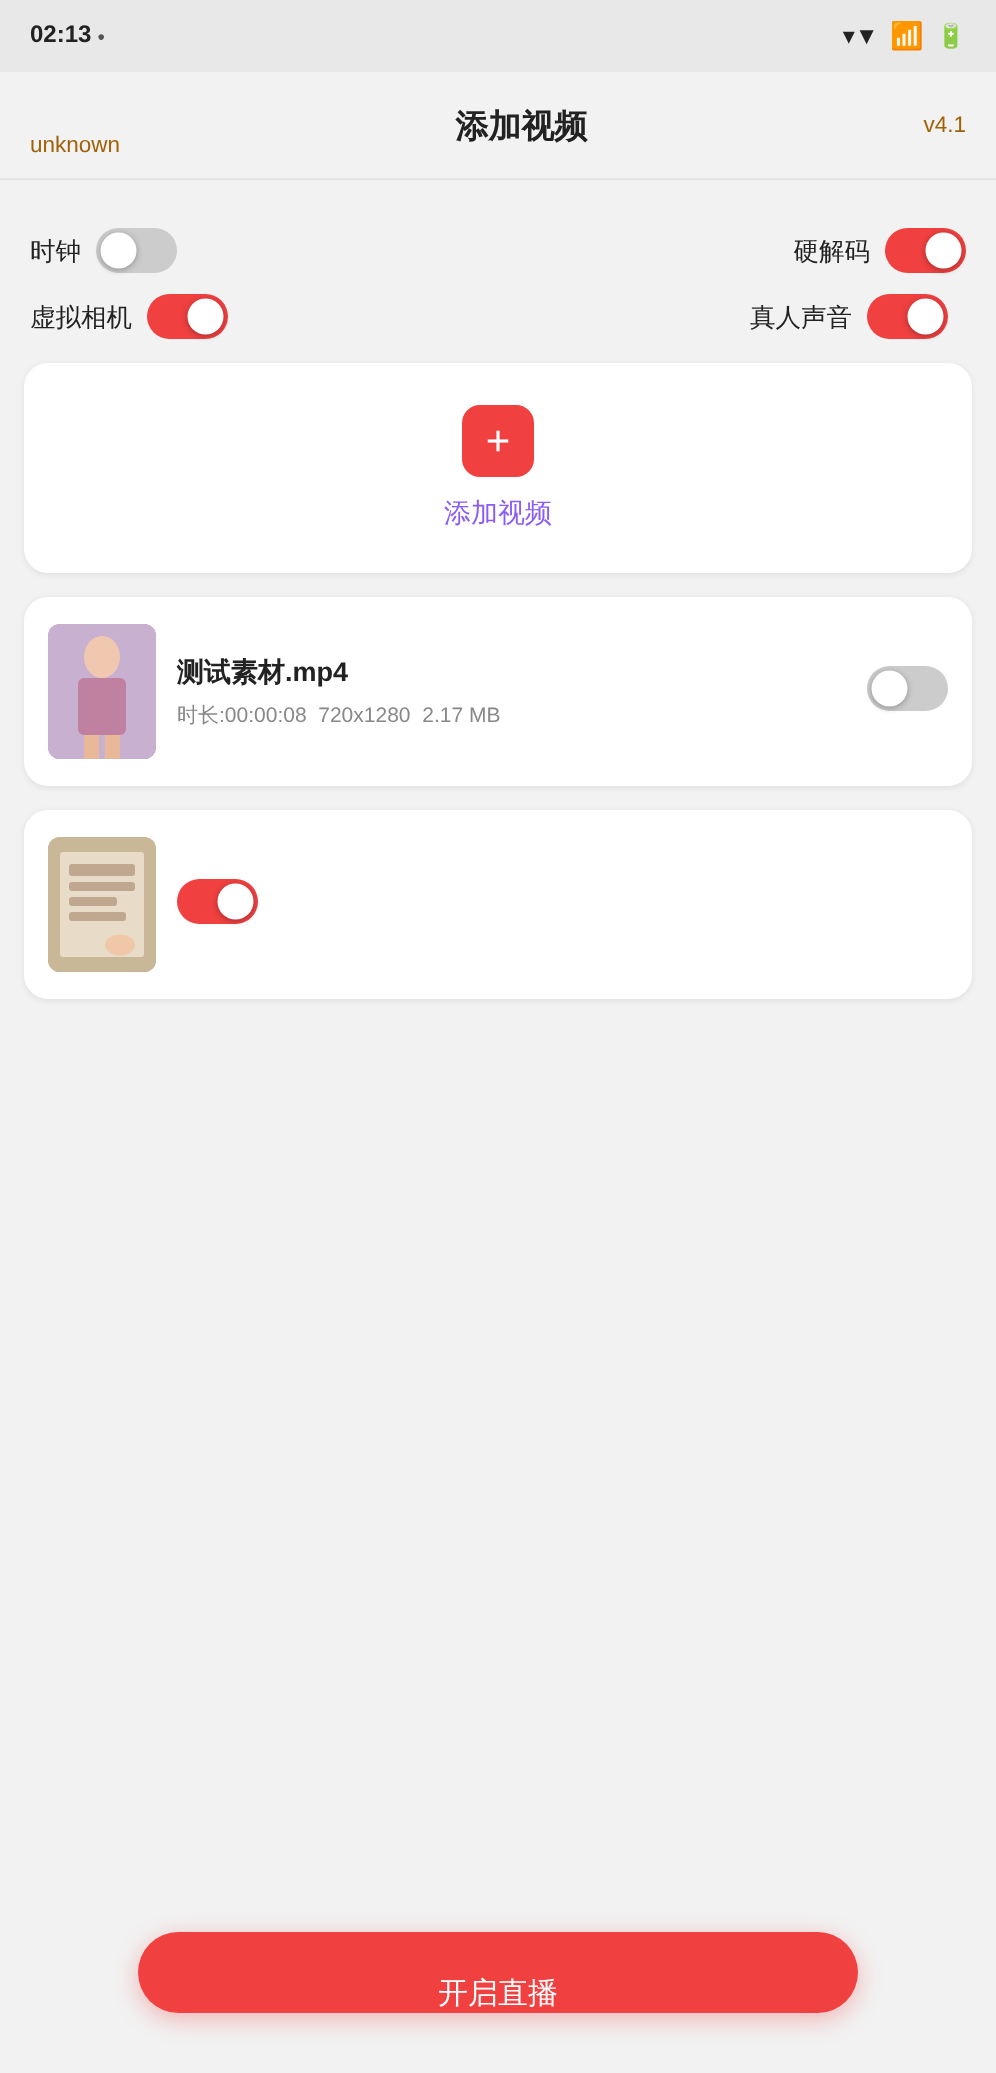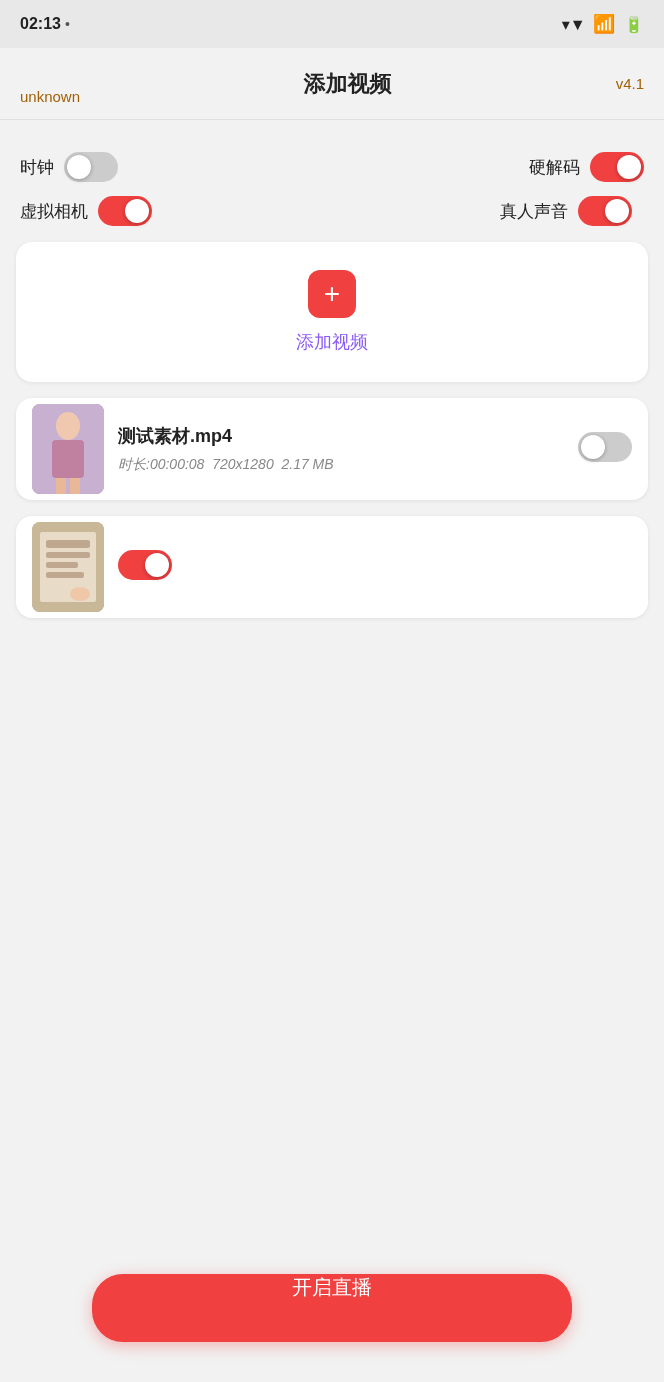--- a/index.html
+++ b/index.html
@@ -160,21 +160,21 @@
     .add-video-label {
       font-size: 18px;
       color: #8b5cf6;
     }
 
     
     .video-card {
       background: white;
       border-radius: 16px;
       margin: 0 16px 16px 16px;
-      padding: 6px 16px;
+      padding: 18px 16px;
       display: flex;
       align-items: center;
       gap: 14px;
       box-shadow: 0 1px 4px rgba(0,0,0,0.08);
     }
     .video-thumbnail {
       width: 72px;
       height: 90px;
       border-radius: 8px;
       overflow: hidden;
@@ -203,38 +203,37 @@
     }
     .video-name {
       font-size: 18px;
       font-weight: 600;
       color: #222;
       margin-bottom: 8px;
     }
     .video-meta {
       font-size: 14px;
       color: #888;
-      font-style: italic;
     }
     .video-toggle {
       flex-shrink: 0;
     }
 
     
     .start-live-btn {
       position: fixed;
       bottom: 40px;
       left: 50%;
       transform: translateX(-50%);
       width: 480px;
-      height: 68px;
+      height: 54px;
       background: #f04040;
       border-radius: 31px;
       display: flex;
-      align-items: flex-start;
+      align-items: flex-end;
       justify-content: center;
       cursor: pointer;
       box-shadow: 0 4px 16px rgba(240,64,64,0.35);
     }
     .start-live-label {
       font-size: 20px;
       color: white;
       font-weight: 500;
     }
 

